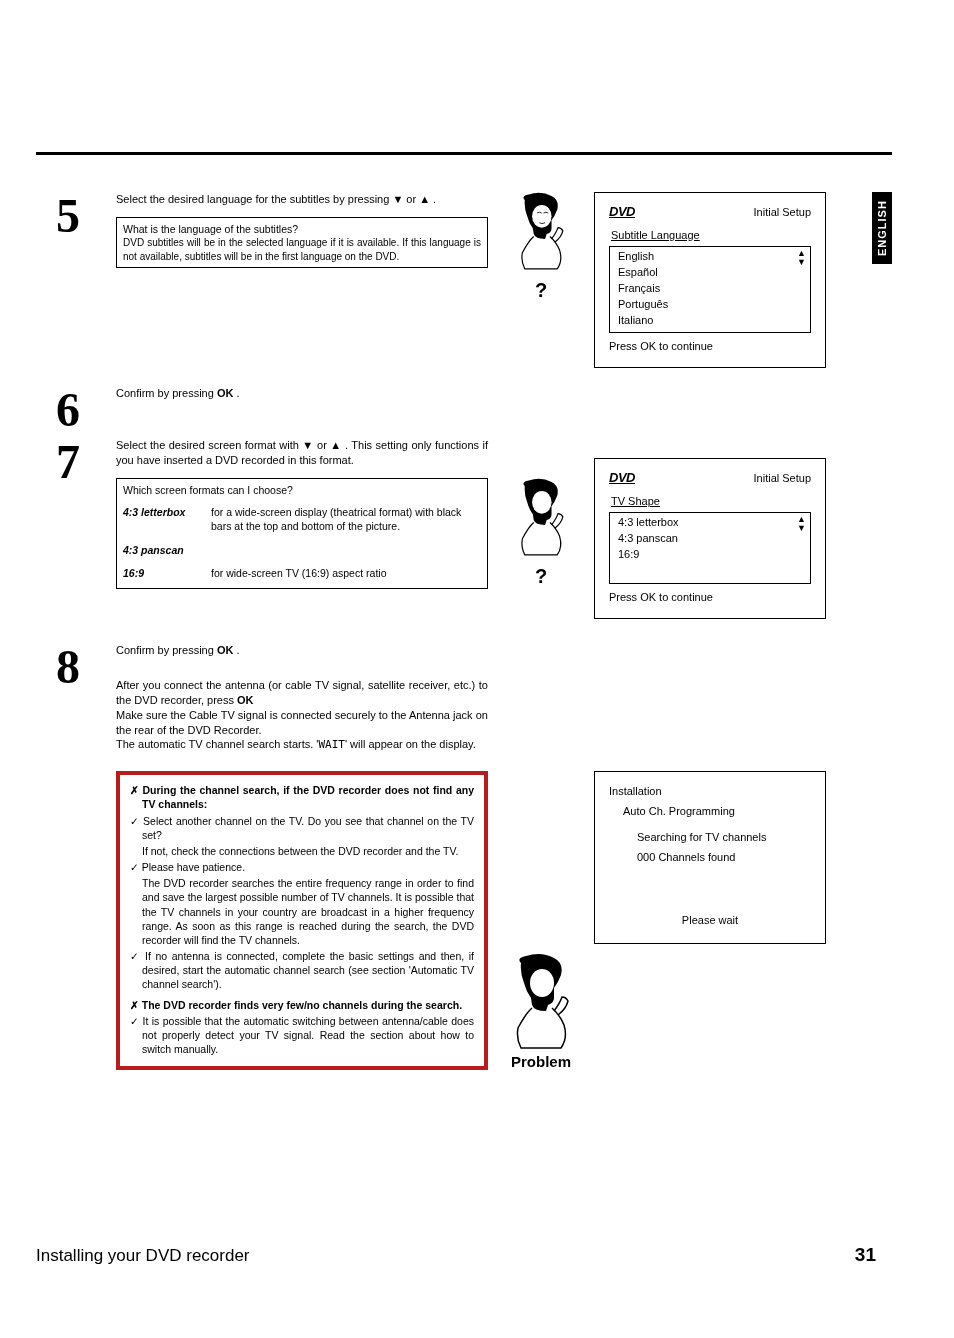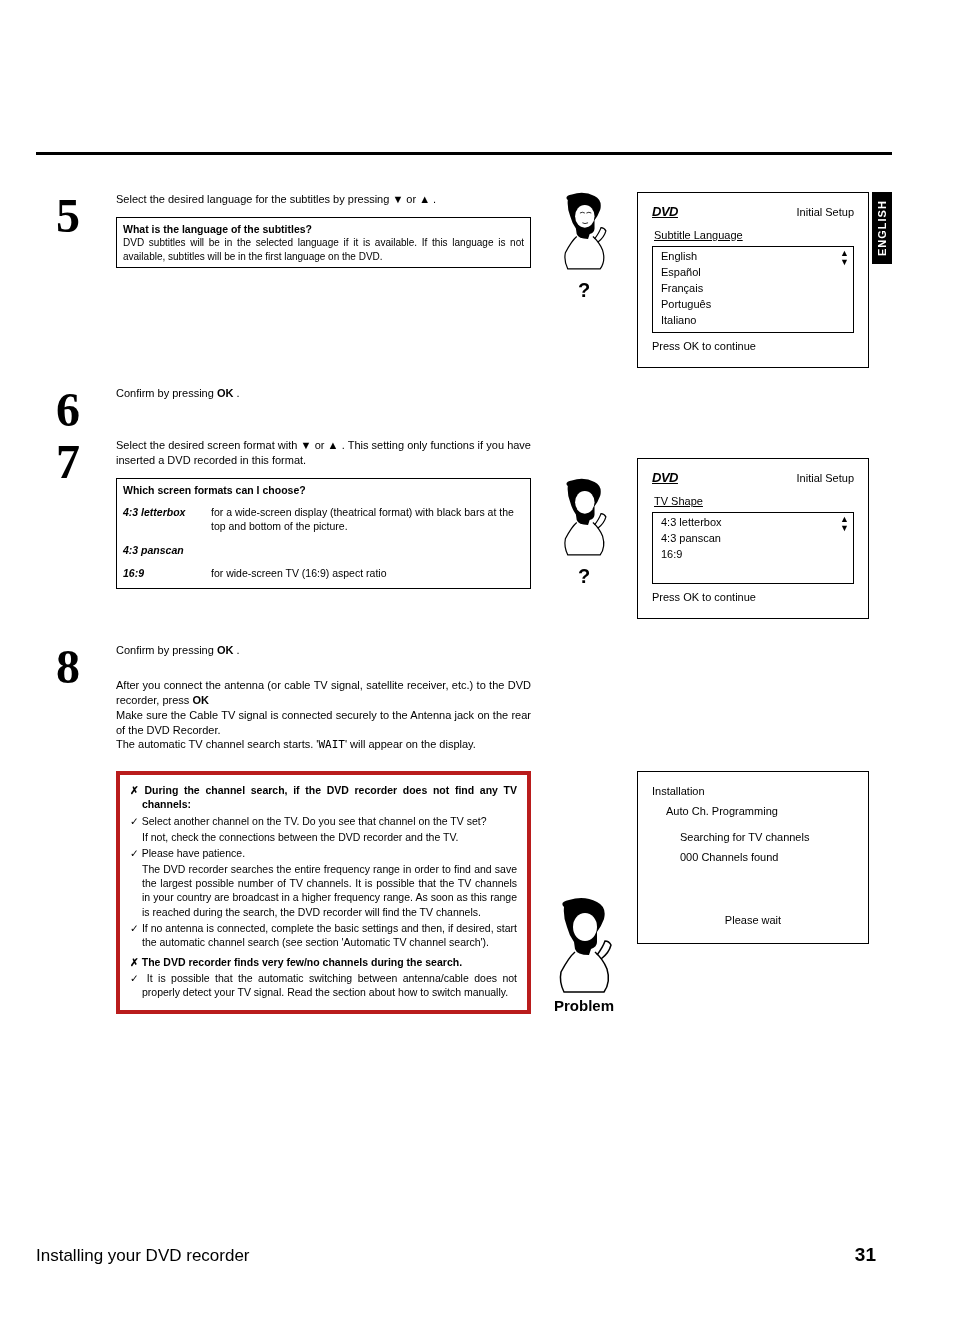--- a/index.html
+++ b/index.html
@@ -46,32 +46,32 @@
     .bignum {
       font-size: 48px;
       font-weight: bold;
       width: 64px;
       text-align: center;
       font-family: Georgia, 'Times New Roman', serif;
       line-height: 1;
       flex-shrink: 0;
     }
     .leftcol {
-      width: 415px;
+      width: 372px;
       flex-shrink: 0;
     }
     .bodytext { font-size: 11px; line-height: 1.35; text-align: justify; }
     .infobox {
       border: 1px solid #000;
       padding: 4px 6px;
       margin-top: 10px;
       font-size: 10px;
       line-height: 1.35;
     }
-    .infobox .title { font-weight: bold; font-size: 10.5px; }
+    .infobox .title { font-weight: normal; font-size: 10.5px; }
     .infobox .title::before { content: ""; }
     .iconcol {
       width: 74px;
       flex-shrink: 0;
       display: flex;
       flex-direction: column;
       align-items: center;
       justify-content: flex-start;
     }
     .man-icon {

